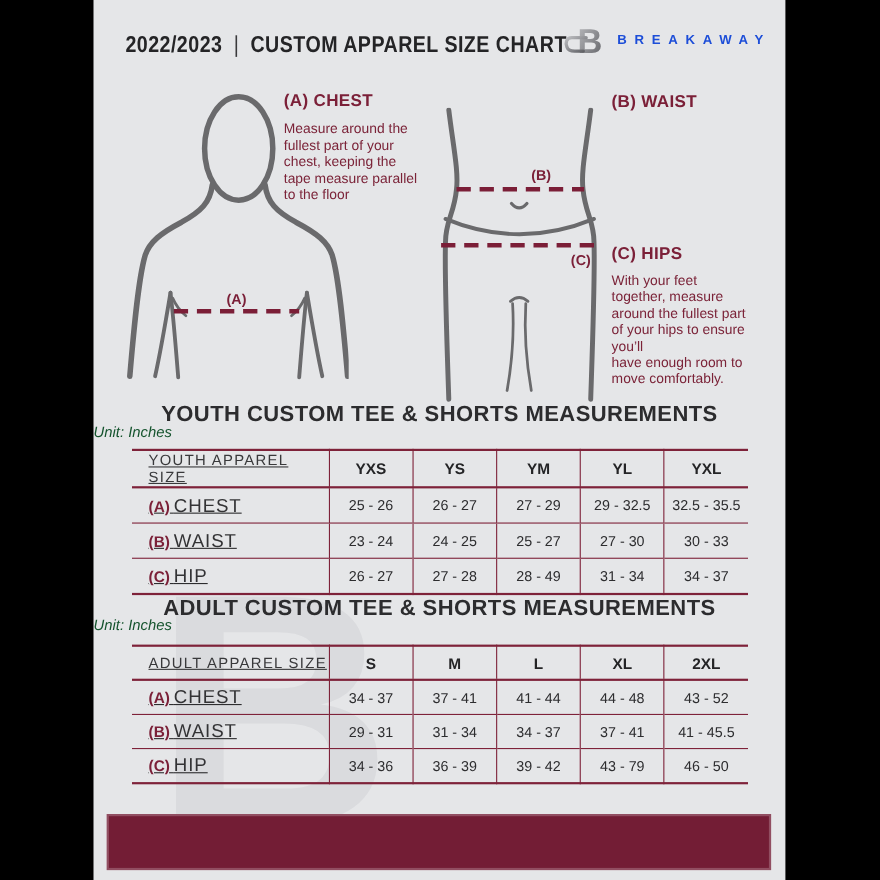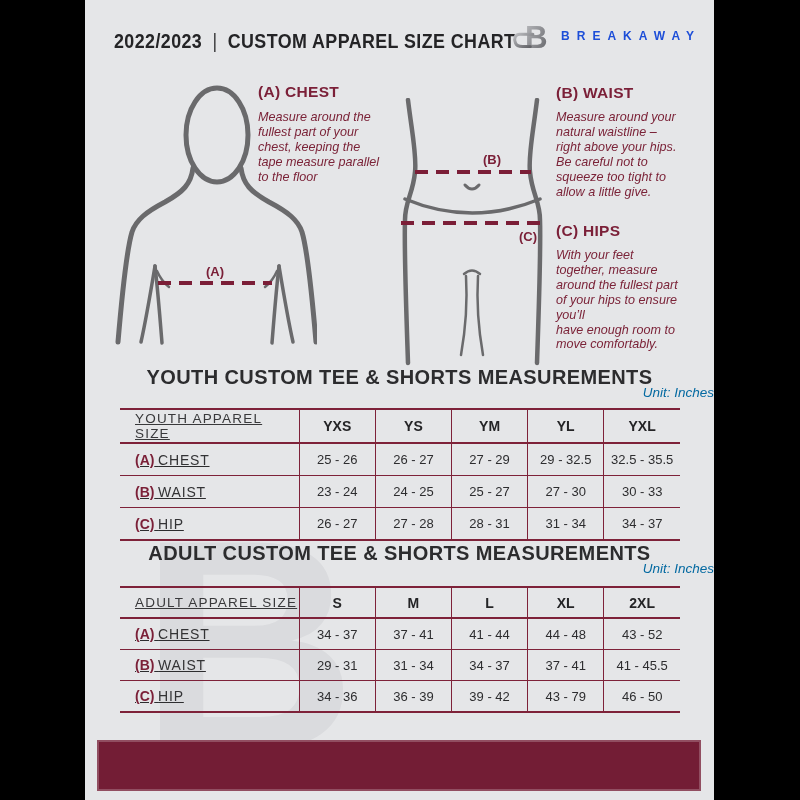--- a/index.html
+++ b/index.html
@@ -40,38 +40,38 @@
   .fig-line { stroke:#6a6a6c; fill:none; stroke-linecap:round; }
   .dash { stroke:#7b1e37; stroke-width:4; stroke-dasharray:13 8; fill:none; }
   .marker { font-size:13px; font-weight:700; fill:#7b2038; font-family:"Liberation Sans",sans-serif; }
 
   
   .instr-head {
     position:absolute; font-size:15.5px; font-weight:800;
     color:#7b2038; letter-spacing:0.3px;
   }
   .instr-body {
-    position:absolute; font-size:12.6px; font-style:italic;
+    position:absolute; font-size:12.6px; 
     color:#7b2338; line-height:14.9px; white-space:pre-line;
   }
   #chest-head { left:173px; top:83px; }
   #chest-body { left:173px; top:110px; }
   #waist-head { left:471px; top:84px; }
   #waist-body { left:471px; top:110px; }
   #hips-head  { left:471px; top:222px; }
   #hips-body  { left:471px; top:248px; }
 
   
   .section-title {
     position:absolute; left:0; width:100%; text-align:center;
     font-size:20px; font-weight:700; color:#2c2c2e; letter-spacing:0.4px;
   }
   .unit-line {
-    position:absolute; left:0; width:100%; text-align:right;
-    font-size:13.5px; font-style:italic; font-weight:400; color:#0369a1;
+    position:absolute; left:0; width:100%; text-align:left;
+    font-size:13.5px; font-style:italic; font-weight:400; color:#14532d;
   }
   #youth-title { top:366px; } #youth-unit { top:385px; }
   #adult-title { top:542px; } #adult-unit { top:561px; }
 
   
   .size-table {
     position:absolute; left:35px; width:560px;
     border-collapse:collapse; table-layout:fixed;
     border-top:2px solid #7e2239; border-bottom:2px solid #7e2239;
   }
@@ -81,21 +81,21 @@
   .size-table tbody tr + tr { border-top:1.5px solid #7e2239; }
   .size-table th, .size-table td { padding:0; vertical-align:middle; background:transparent; }
   .size-table th:not(.lbl), .size-table td:not(.lbl) {
     border-left:1.5px solid #7e2239; text-align:center;
   }
   .size-table .lbl { text-align:left; padding-left:15px;text-decoration:underline; }
   .size-table th.size { font-size:14px; font-weight:700; color:#242426; }
   .size-table th.lbl { font-size:13.5px; font-weight:400; letter-spacing:1.2px; color:#39393b; }
   .size-table td { font-size:13px; color:#2d2d2f; }
   td.lbl .pfx { color:#7b2038; font-weight:700; font-size:14px; }
-  td.lbl .row-name { font-size:14px; color:#333335; letter-spacing:0.8px; }
+  td.lbl .row-name { font-size:17px; color:#333335; letter-spacing:0.8px; }
   #youth-table th { height:32px; } #youth-table td { height:31px; }
   #adult-table th { height:29px; } #adult-table td { height:30px; }
 
   
   .footer-bar {
     position:absolute; left:12px; top:740px; width:604px; height:51px;
     background:#731D35; border:2px solid rgba(255,255,255,0.22);
     box-sizing:border-box;
   }
 </style>
@@ -152,26 +152,20 @@
     <text class="marker" x="137" y="143" text-anchor="middle">(C)</text>
   </svg>
 
   <div class="instr-head" id="chest-head">(A) CHEST</div>
   <div class="instr-body" id="chest-body">Measure around the
 fullest part of your
 chest, keeping the
 tape measure parallel
 to the floor</div>
   <div class="instr-head" id="waist-head">(B) WAIST</div>
-  <div class="instr-body" id="waist-body">Measure around your
-natural waistline –
-right above your hips.
-Be careful not to
-squeeze too tight to
-allow a little give.</div>
   <div class="instr-head" id="hips-head">(C) HIPS</div>
   <div class="instr-body" id="hips-body">With your feet
 together, measure
 around the fullest part
 of your hips to ensure
 you’ll
 have enough room to
 move comfortably.</div>
 
   <div class="section-title" id="youth-title">YOUTH CUSTOM TEE &amp; SHORTS MEASUREMENTS</div>
@@ -209,21 +203,21 @@
         <td>23 - 24</td>
         <td>24 - 25</td>
         <td>25 - 27</td>
         <td>27 - 30</td>
         <td>30 - 33</td>
       </tr>
       <tr>
         <td class="lbl"><span class="pfx">(C)</span> <span class="row-name">HIP</span></td>
         <td>26 - 27</td>
         <td>27 - 28</td>
-        <td>28 - 31</td>
+        <td>28 - 49</td>
         <td>31 - 34</td>
         <td>34 - 37</td>
       </tr>
     </tbody>
   </table>
 
   <div class="section-title" id="adult-title">ADULT CUSTOM TEE &amp; SHORTS MEASUREMENTS</div>
   <div class="unit-line" id="adult-unit">Unit: Inches</div>
   <table class="size-table" id="adult-table">
     <colgroup>

